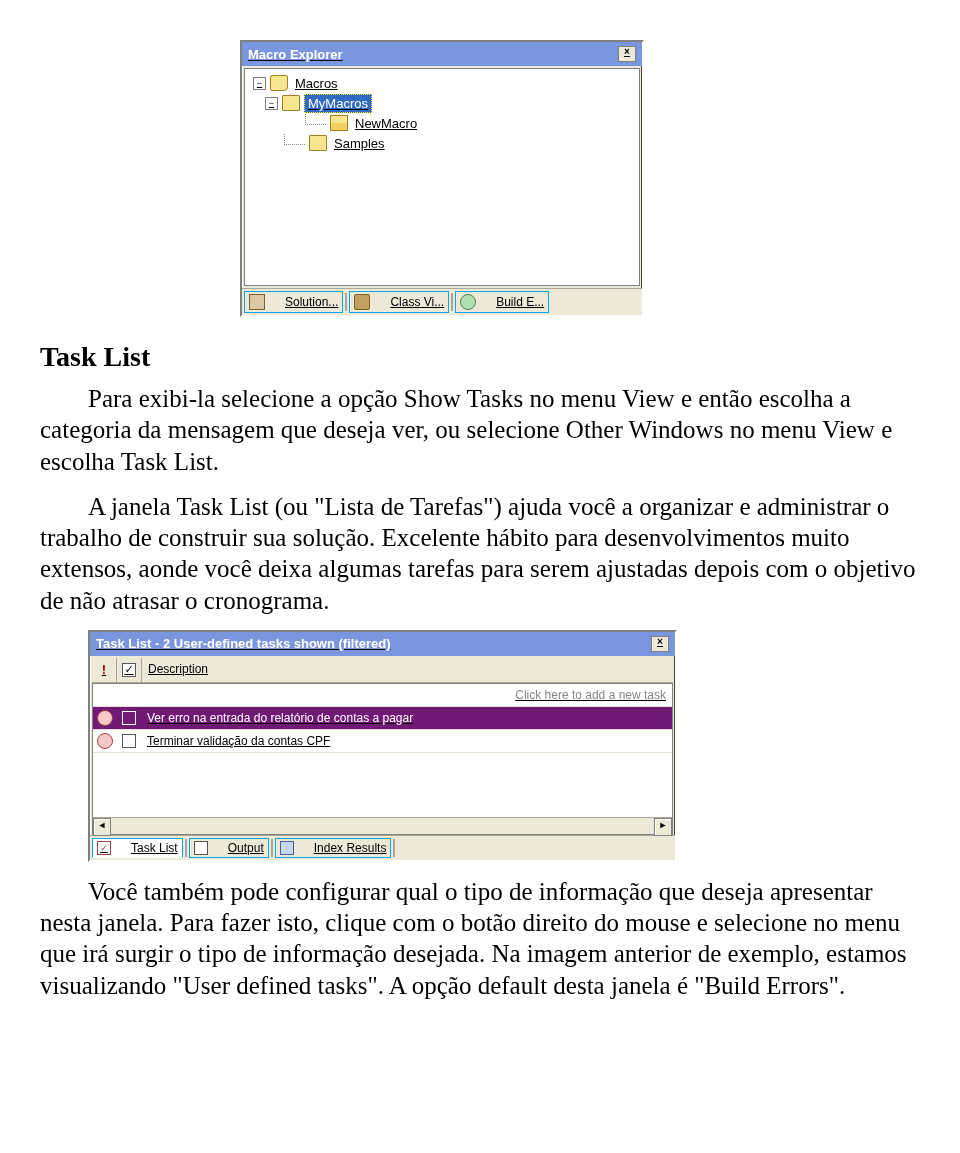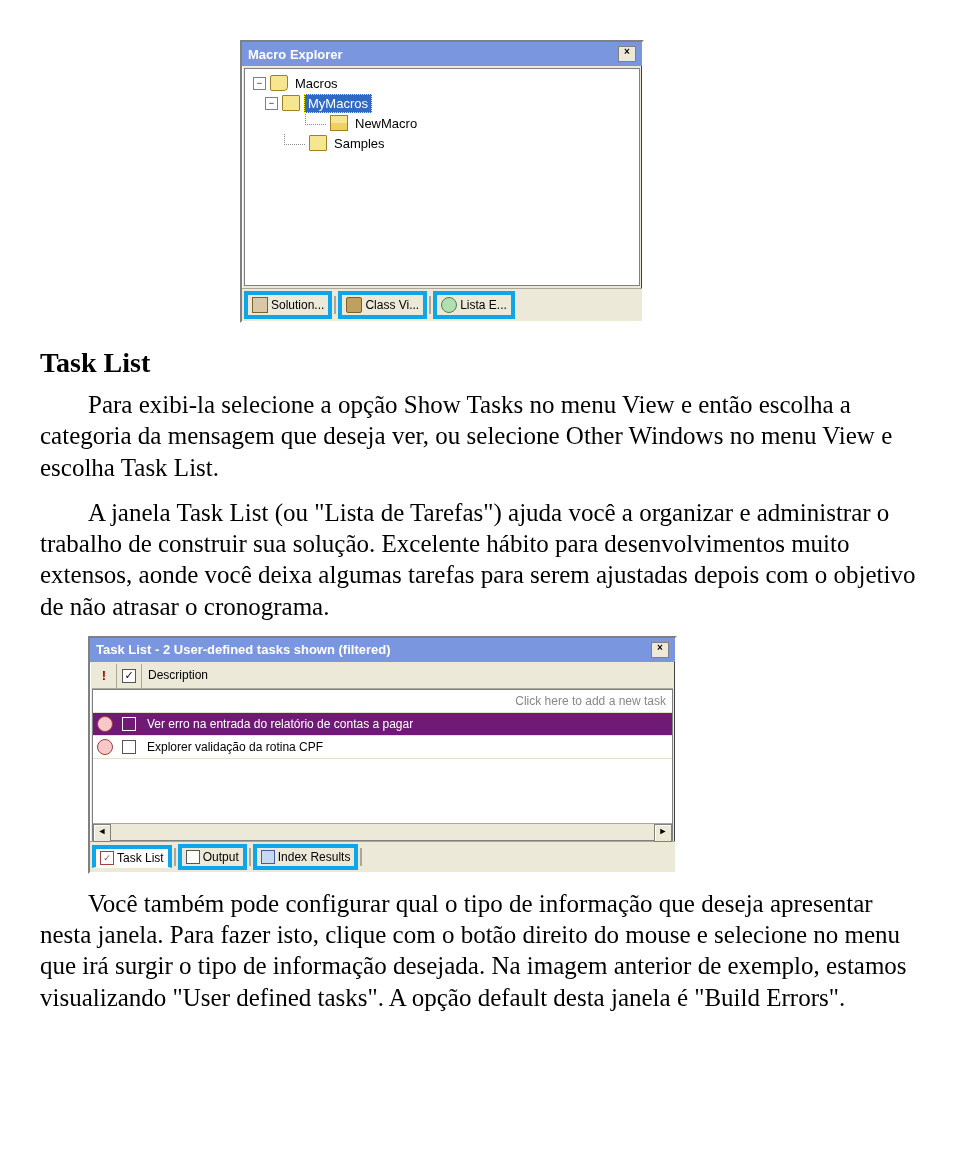--- a/index.html
+++ b/index.html
@@ -29,20 +29,21 @@
 
 .win {
   font-family: Tahoma, Arial, sans-serif;
   font-size: 13px;
   background: #ece9d8;
   border: 2px solid #808080;
   border-right-color: #fff;
   border-bottom-color: #fff;
   box-shadow: inset 1px 1px 0 #fff, inset -1px -1px 0 #404040;
   position: relative;
+  text-decoration: underline;
 }
 .macro-win {
   width: 400px;
   margin: 20px 0 24px 200px;
 }
 .titlebar {
   background: #7a96df;
   color: #fff;
   font-weight: bold;
   padding: 4px 6px;
@@ -139,23 +140,23 @@
   display: flex;
   align-items: center;
   border-top: 1px solid #aca899;
   padding: 2px;
   gap: 1px;
   background: #ece9d8;
 }
 .tab-btn {
   display: inline-flex;
   align-items: center;
-  gap: 3px;
+  gap: 20px;
   padding: 2px 4px;
-  border: 4px solid #0ea5e9;
+  border: 1px solid #0ea5e9;
   background: #ece9d8;
   font-size: 12px;
   cursor: pointer;
   white-space: nowrap;
 }
 .tab-btn.active {
   background: #fff;
   border-bottom: 1px solid #fff;
 }
 .tab-sep {
@@ -294,21 +295,21 @@
         <span>Solution...</span>
       </div>
       <span class="tab-sep"></span>
       <div class="tab-btn">
         <span class="tab-icon ic-class"></span>
         <span>Class Vi...</span>
       </div>
       <span class="tab-sep"></span>
       <div class="tab-btn">
         <span class="tab-icon ic-macro"></span>
-        <span>Lista E...</span>
+        <span>Build E...</span>
       </div>
     </div>
   </div>
 
   <h2 class="heading">Task List</h2>
   <p class="para indent">Para exibi-la selecione a opção Show Tasks no menu View e então escolha a categoria da mensagem que deseja ver, ou selecione Other Windows no menu View e escolha Task List.</p>
   <p class="para indent">A janela Task List (ou "Lista de Tarefas") ajuda você a organizar e administrar o trabalho de construir sua solução. Excelente hábito para desenvolvimentos muito extensos, aonde você deixa algumas tarefas para serem ajustadas depois com o objetivo de não atrasar o cronograma.</p>
 
   <div class="win task-win">
     <div class="task-titlebar">
@@ -337,21 +338,21 @@
           </div>
         <div class="col-desc">Ver erro na entrada do relatório de contas a pagar</div>
       </div>
       <div class="task-row">
         <div class="col-pri">
             <span class="priority-icon"></span>
           </div>
         <div class="col-chk">
             <span class="chk"></span>
           </div>
-        <div class="col-desc">Explorer validação da rotina CPF</div>
+        <div class="col-desc">Terminar validação da contas CPF</div>
       </div>
       <div class="scrollbar-h">
         <div class="scroll-btn">◄</div>
         <div class="scroll-btn">►</div>
       </div>
     </div>
     <div class="task-tabs">
       <div class="tab-btn active">
         <span class="ic-task">✓</span>
         <span>Task List</span>

